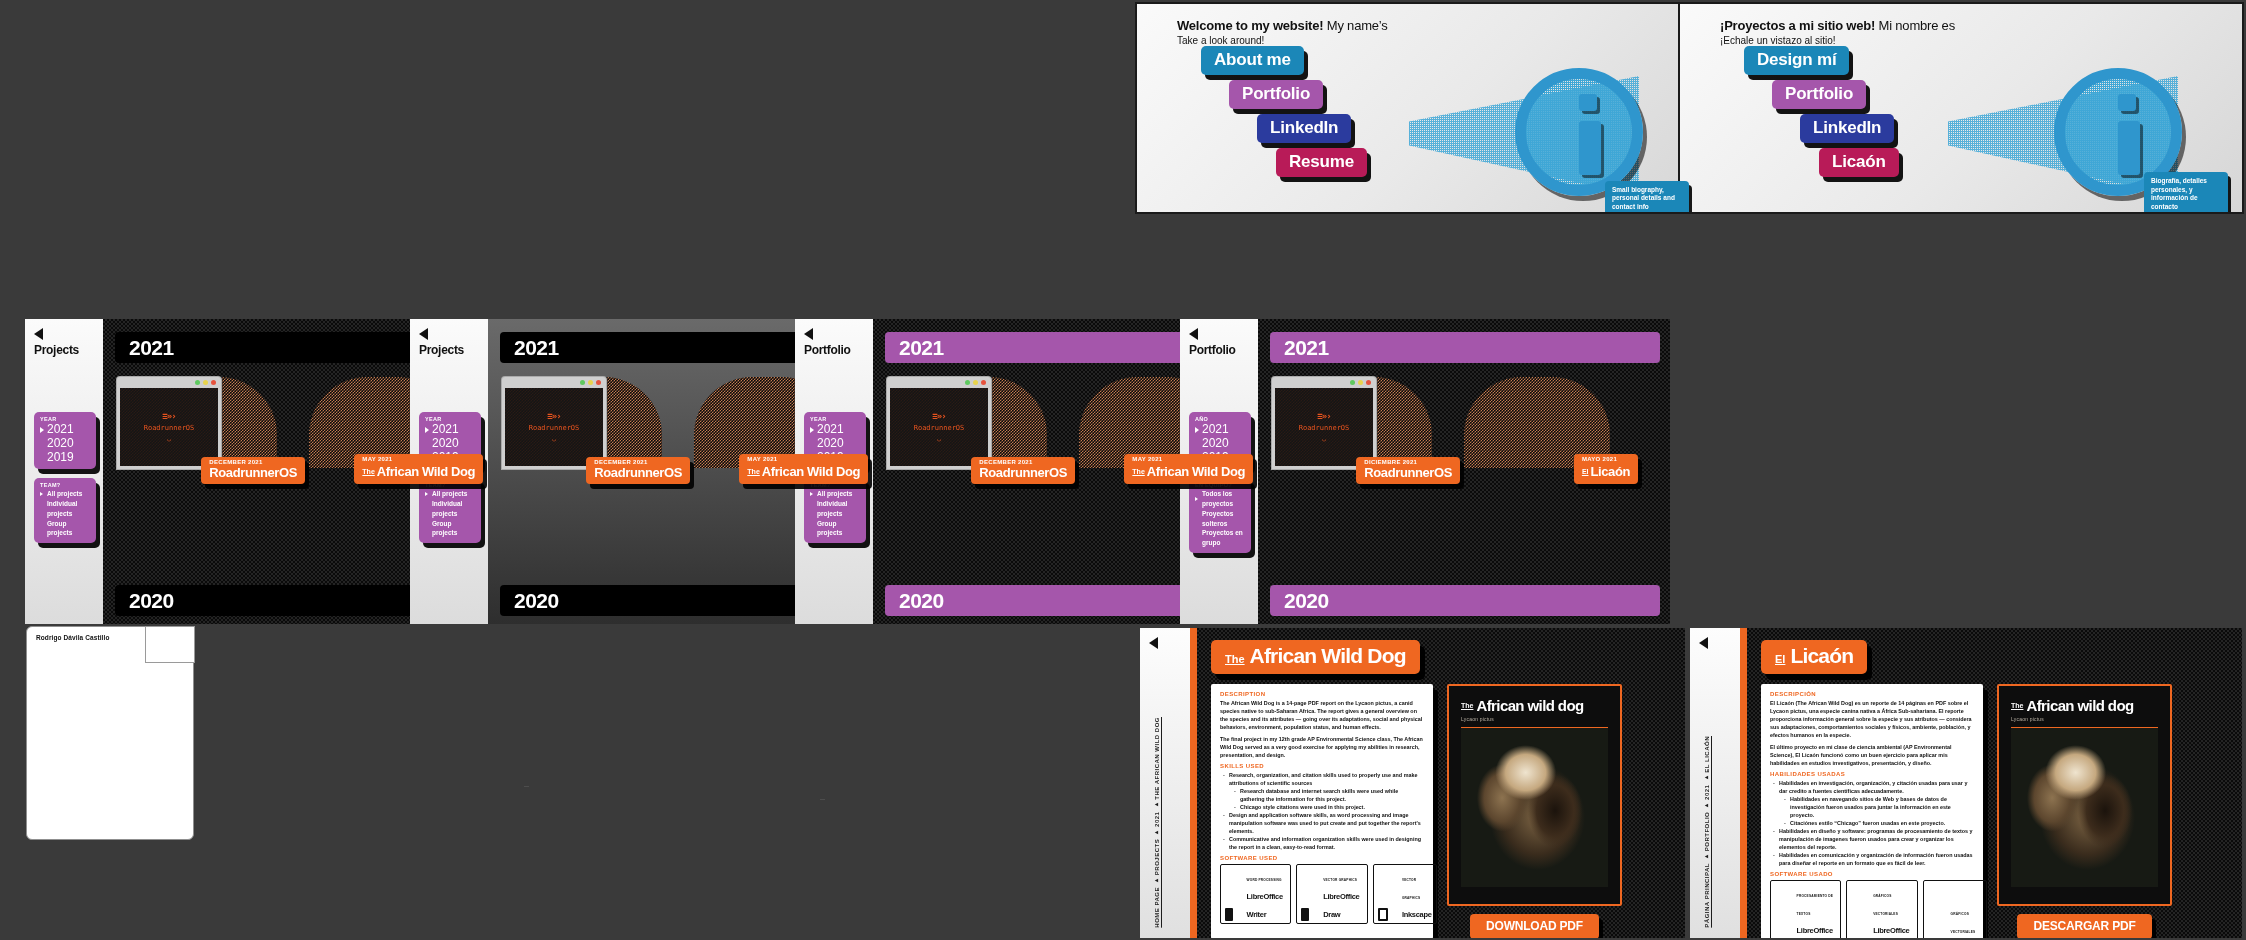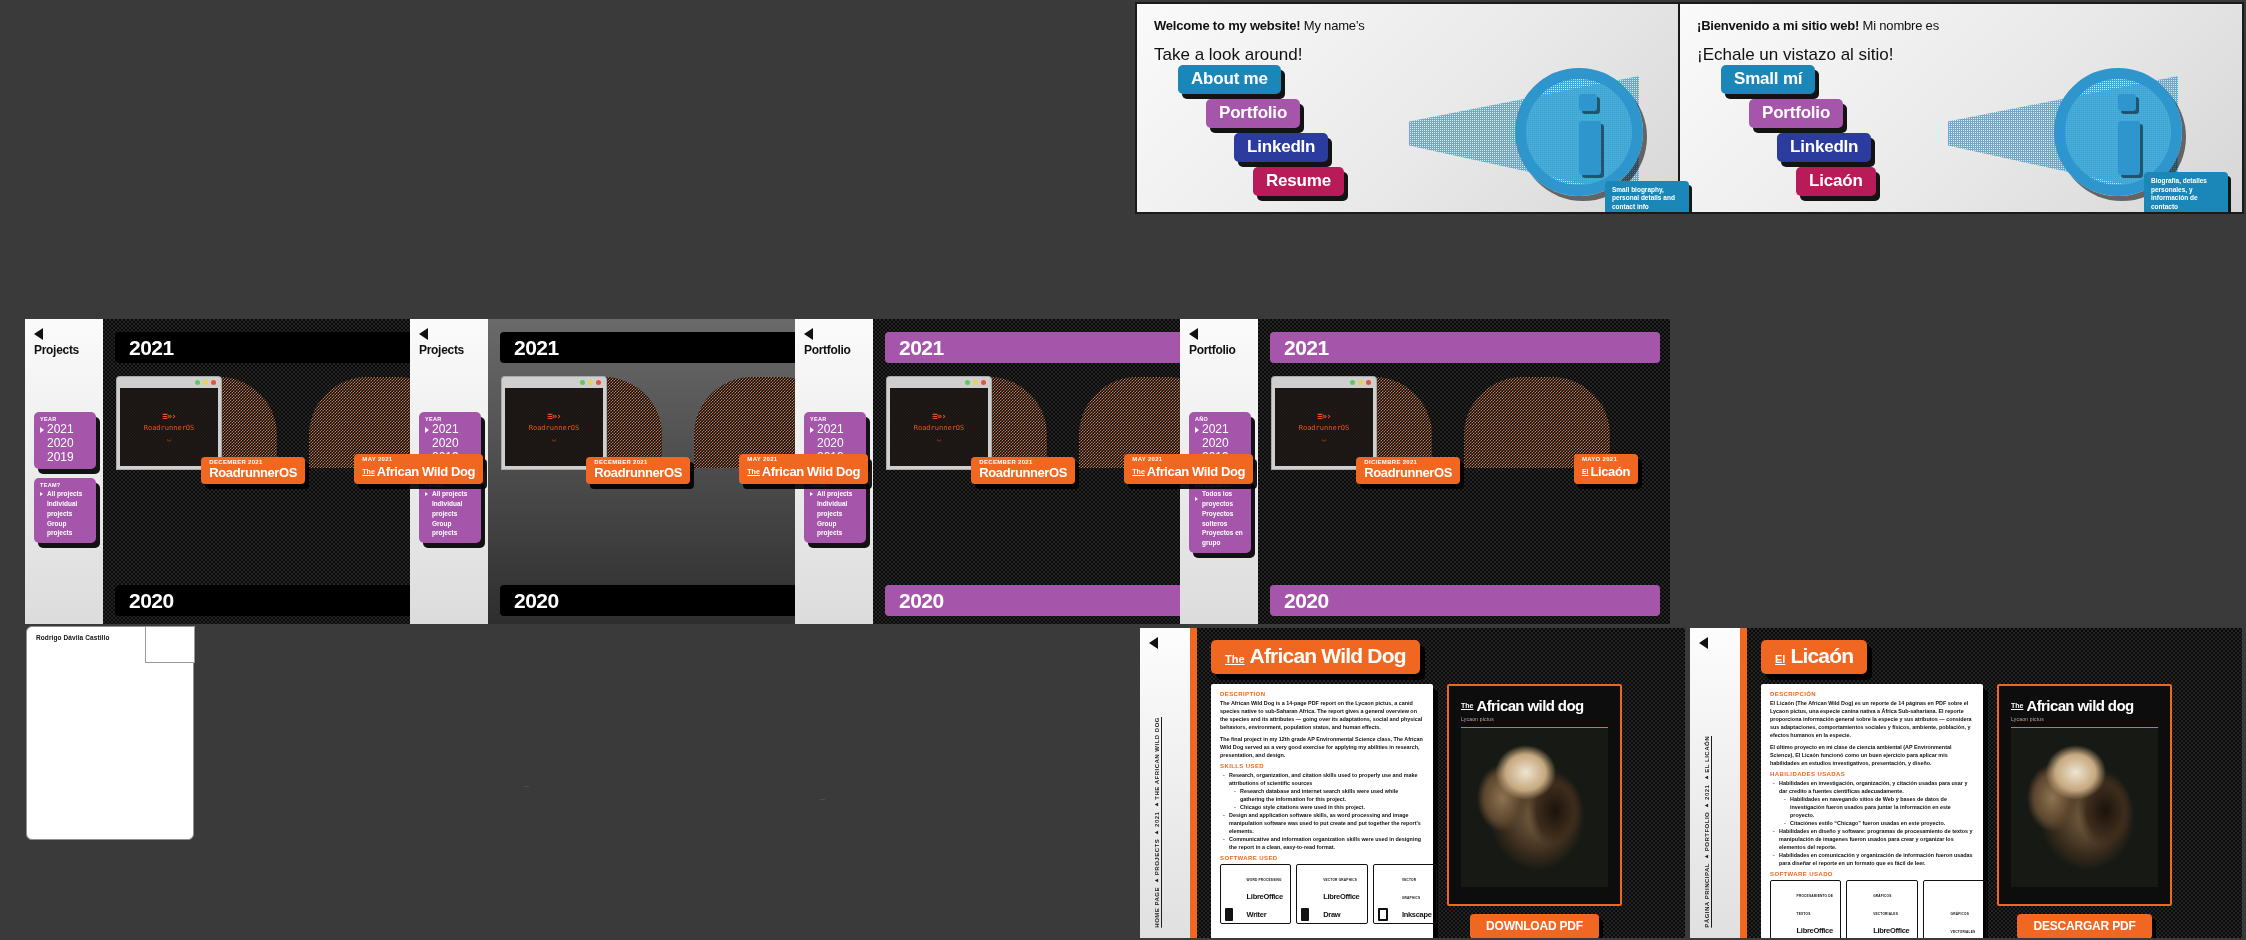--- a/index.html
+++ b/index.html
@@ -9,25 +9,25 @@
     font-family:"Liberation Sans", sans-serif;
     position:relative; overflow:hidden;
   }
 
   
   .panel { position:absolute; background:#7dd3fc; overflow:hidden; }
   .panel.bordered { border:2px solid #1a1a1a; }
 
   
   .hero { background:linear-gradient(135deg,#fafafa 0%,#e9e9e9 55%,#d6d6d6 100%); }
-  .hero-inner { position:relative; width:100%; height:100%; padding:14px 0 0 17px; }
+  .hero-inner { position:relative; width:100%; height:100%; padding:14px 0 0 40px; }
   .hero-welcome { font-size:13px; font-weight:bold; color:#111; letter-spacing:-.2px; }
   .hero-welcome .light { font-weight:normal; }
   .hero-name { font-size:30px; font-weight:bold; color:#0d0d0d; letter-spacing:-1px; line-height:1.05; margin-top:2px;}
-  .hero-sub { font-size:17px; color:#111; margin-top:12px; }
+  .hero-sub { font-size:10px; color:#111; margin-top:2px; }
 
   .navbtns { position:relative; z-index:4; }
   .navbtn {
     display:block; color:#fff; font-weight:bold; font-size:17px;
     padding:4px 13px 5px; border-radius:5px; width:max-content;
     box-shadow:4px 5px 0 rgba(0,0,0,.92);
     letter-spacing:-.2px;
   }
   .nb1 { background:#1b87b8; margin-left:24px; }
   .nb2 { background:#a556ab; margin-left:52px; margin-top:5px; }
@@ -228,26 +228,26 @@
       <div class="info-dot"></div>
       <div class="info-stem"></div>
       <div class="info-note">Small biography, personal details and contact info</div>
     </div>
   </div>
 </div>
 
 <div class="panel hero bordered" style="left:1678px; top:2px; width:566px; height:212px;">
   <div class="hero-inner">
     <div class="hero-welcome">
-      <span>¡Bienvenido a mi sitio web!</span><span class="light"> Mi nombre es</span>
+      <span>¡Proyectos a mi sitio web!</span><span class="light"> Mi nombre es</span>
     </div>
     <div class="hero-sub">¡Echale un vistazo al sitio!</div>
 
     <div class="navbtns">
-      <a class="navbtn nb1">Small mí</a>
+      <a class="navbtn nb1">Design mí</a>
       <a class="navbtn nb2">Portfolio</a>
       <a class="navbtn nb3">LinkedIn</a>
       <a class="navbtn nb4">Licaón</a>
     </div>
 
     <div class="info-wrap">
       <div class="info-beam"></div>
       <div class="info-circle"></div>
       <div class="info-dot"></div>
       <div class="info-stem"></div>

